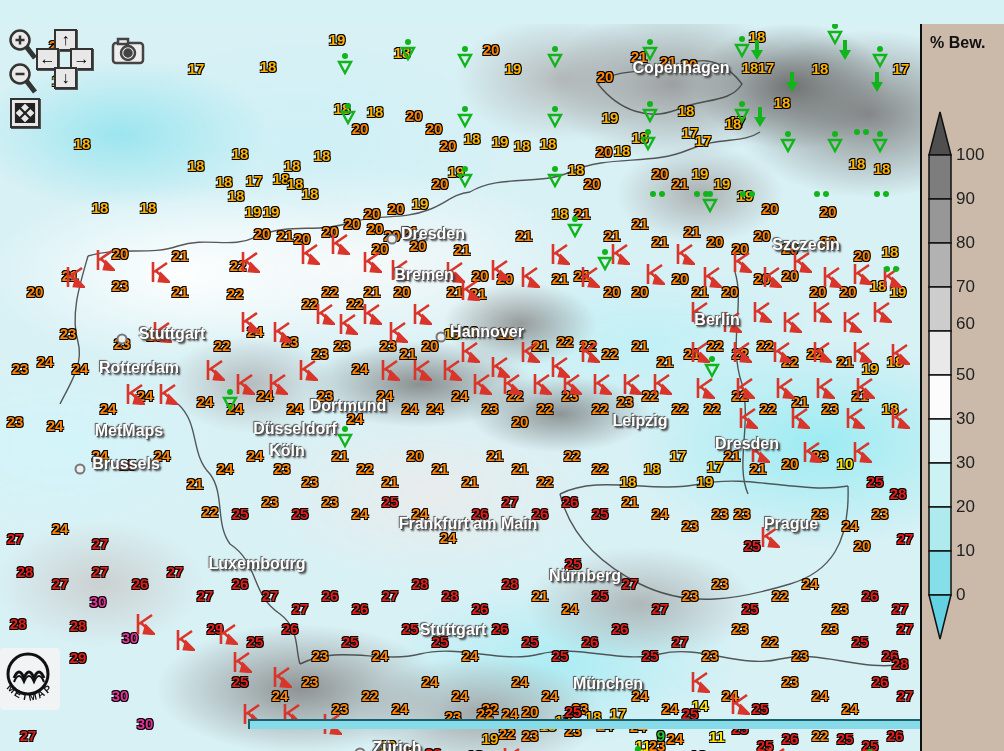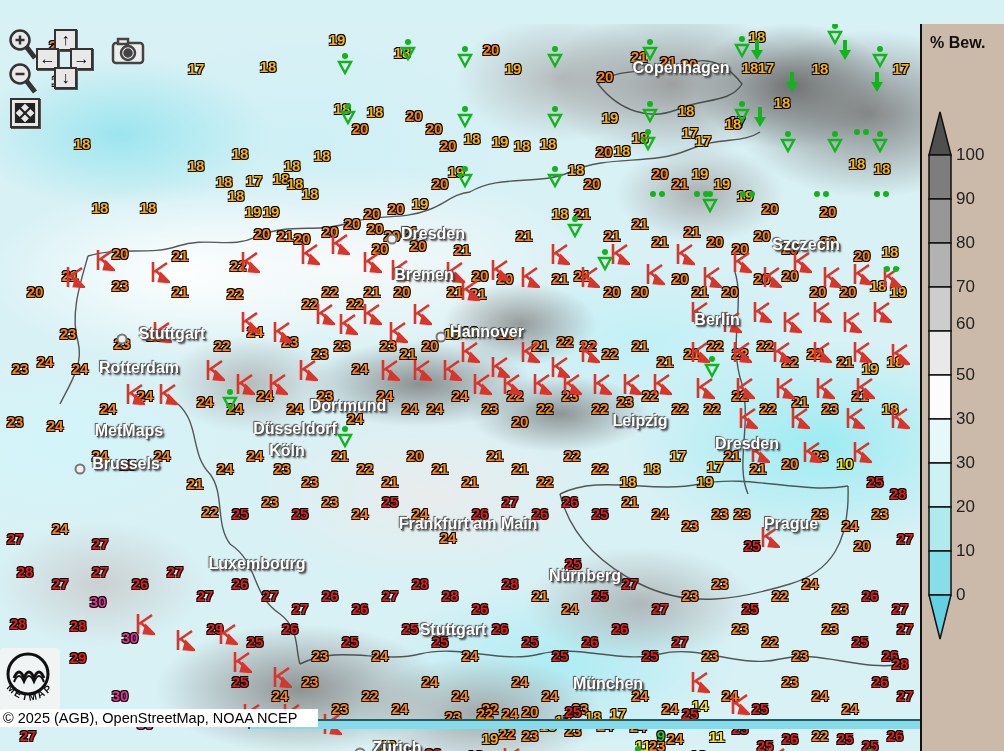--- a/index.html
+++ b/index.html
@@ -1599,18 +1599,15 @@
       <path d="M14,34 q5,-12 10,0 q5,-12 10,0 q5,-12 10,0" fill="none" stroke="#111" stroke-width="2"></path>
       <defs>
           <path id="arcpath" d="M6,40 Q28,64 52,42"></path>
         </defs>
       <text font-size="10" font-weight="bold" fill="#111" letter-spacing="2">
         <textPath href="#arcpath">METMAPS</textPath>
       </text>
     </svg>
   </div>
 
-  <div id="attrib">
-    <span>© 2025 (AGB), OpenStreetMap, NOAA NCEP</span>
-  </div>
 
   <div id="bottomstrip"></div>
 </div>
 
 </body></html>

